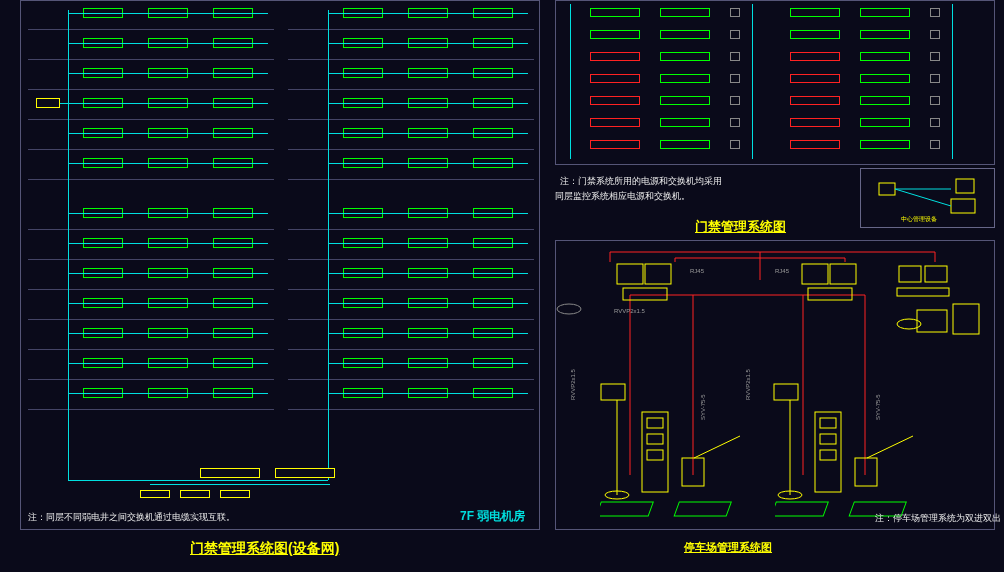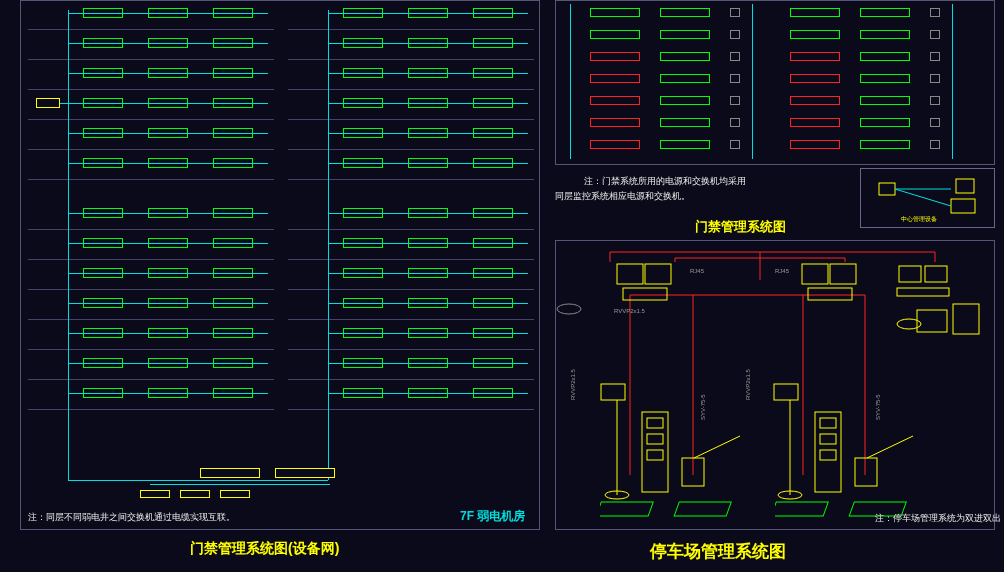--- a/index.html
+++ b/index.html
@@ -12,24 +12,24 @@
     overflow: hidden;
   }
   .panel {
     position: absolute;
     border: 1px solid #555577;
   }
   .panel-left { left: 20px; top: 0; width: 520px; height: 530px; }
   .panel-tr   { left: 555px; top: 0; width: 440px; height: 165px; }
   .panel-br   { left: 555px; top: 240px; width: 440px; height: 290px; }
 
-  .title { position: absolute; color: #ffff00; font-weight: bold; white-space: nowrap; }
+  .title { position: absolute; color: #ffff00; font-weight: bold; text-decoration: underline; white-space: nowrap; }
   .title-left { left: 190px; top: 540px; font-size: 14px; }
   .title-tr   { left: 695px; top: 218px; font-size: 13px; }
-  .title-br   { left: 650px; top: 540px; font-size: 17px; }
+  .title-br   { left: 684px; top: 540px; font-size: 11px; }
 
   .note { position: absolute; color: #eeeeee; font-size: 9px; line-height: 1.4; }
   .room-label { position: absolute; color: #00dddd; font-size: 12px; font-weight: bold; }
 
   
   .netcol { position: absolute; top: 0; width: 246px; height: 495px; }
   .netcol.left  { left: 28px; }
   .netcol.right { left: 288px; }
   .row { position: relative; height: 30px; border-bottom: 1px solid #444466; }
   .row.nb { border-bottom: none; }
@@ -307,21 +307,21 @@
   <div class="ac-cell red-cell" style="left:230px"></div>
     <div class="ac-cell green-cell" style="left:300px"></div>
   <div class="blk" style="left:170px"></div>
     <div class="blk" style="left:370px"></div>
 </div>
 
 <div class="cyan-v" style="left:752px;top:4px;height:155px"></div>
 <div class="cyan-v" style="left:952px;top:4px;height:155px"></div>
 <div class="cyan-v" style="left:570px;top:4px;height:155px"></div>
 
-<div class="note" style="left:584px;top:175px">注：门禁系统所用的电源和交换机均采用</div>
+<div class="note" style="left:560px;top:175px">注：门禁系统所用的电源和交换机均采用</div>
 <div class="note" style="left:555px;top:190px">同层监控系统相应电源和交换机。</div>
 
 <div class="minibox">
   <svg width="135" height="60">
     <rect x="18" y="14" width="16" height="12" class="y-stroke"></rect>
     <rect x="95" y="10" width="18" height="14" class="y-stroke"></rect>
     <rect x="90" y="30" width="24" height="14" class="y-stroke"></rect>
     <line x1="34" y1="20" x2="90" y2="20" class="c-stroke"></line>
     <line x1="34" y1="20" x2="90" y2="37" class="c-stroke"></line>
   </svg>

